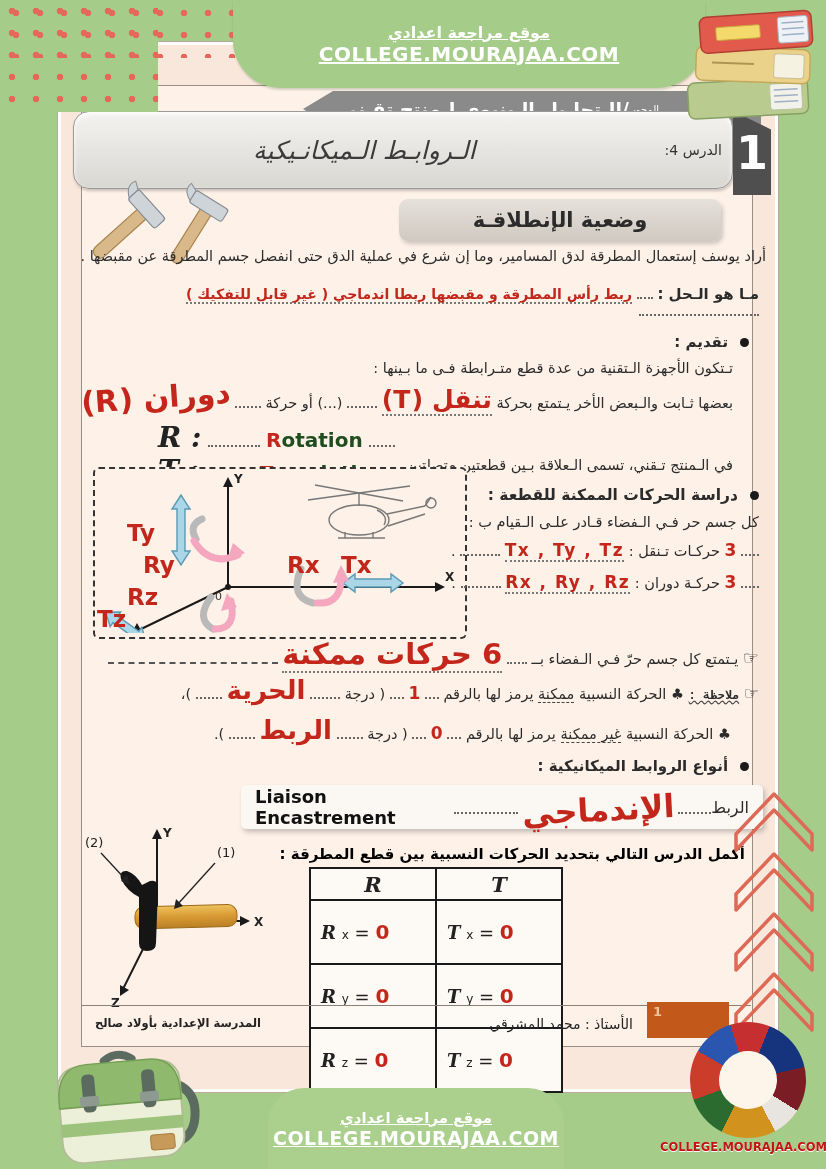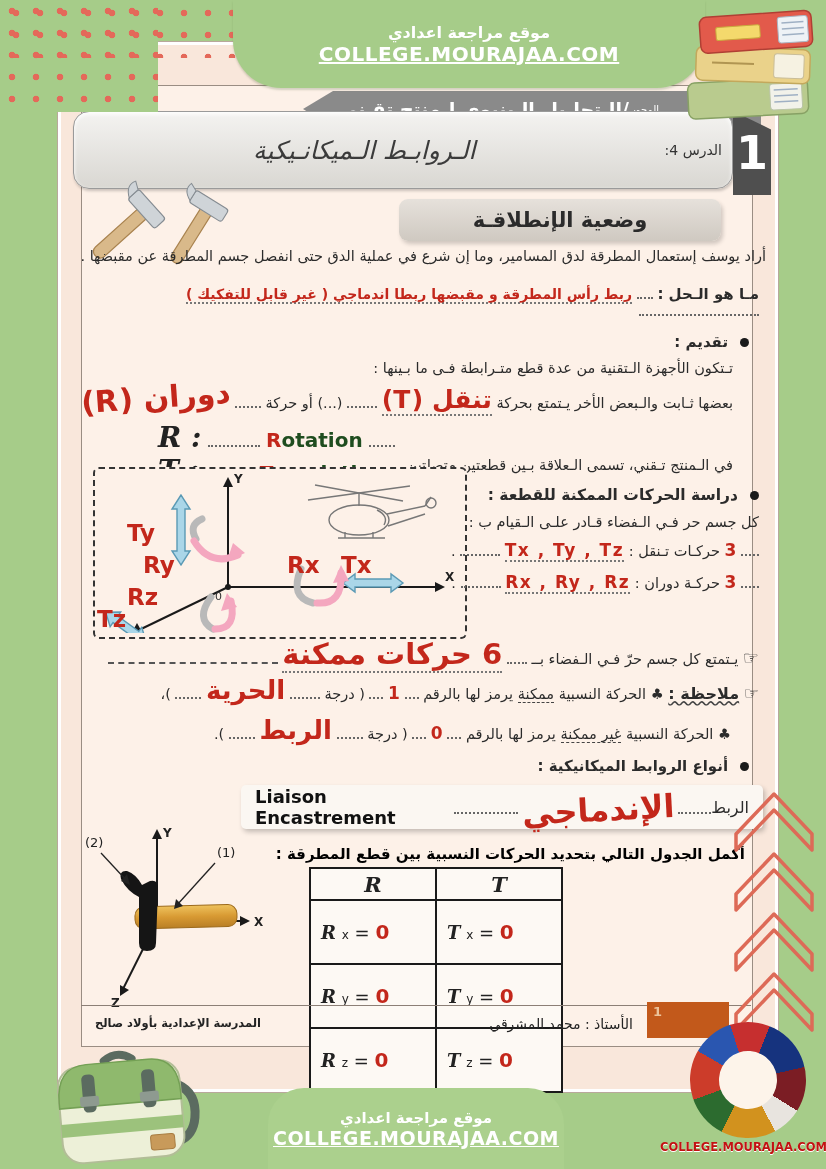--- a/index.html
+++ b/index.html
@@ -9,21 +9,21 @@
   
   .dots-strip{position:absolute;left:4px;top:2px;width:516px;height:56px;z-index:4;pointer-events:none;
     background-image:radial-gradient(circle,#e4695a 3.1px,rgba(0,0,0,0) 3.6px);background-size:24px 22px;}
   .corner-dots{position:absolute;left:0;top:0;width:158px;height:112px;background-color:#a6cc89;z-index:3;
     background-image:radial-gradient(circle,#e4695a 3.1px,rgba(0,0,0,0) 3.6px);background-size:24px 22px;}
 
   
   .top-banner{position:absolute;left:233px;top:0;width:472px;height:88px;background:#a6cc89;
     border-radius:0 0 48px 48px;z-index:5;display:flex;flex-direction:column;align-items:center;justify-content:center;
     box-shadow:0 2px 2px rgba(90,110,70,.25);}
-  .site-title{color:#fff;font-weight:bold;font-size:16px;}
+  .site-title{color:#fff;font-weight:bold;font-size:16px;text-decoration:underline;}
   .site-url{color:#fff;font-weight:bold;font-size:20px;letter-spacing:.5px;text-decoration:underline;}
 
   .books{position:absolute;left:682px;top:4px;z-index:6;}
 
   
   .page{position:absolute;left:58px;top:42px;width:714px;height:1044px;background:#f9e7db;
     border:3px solid #fff;outline:1px solid #b9a89c;z-index:2;}
   .frame{position:absolute;left:20px;top:40px;width:670px;height:960px;border:1px solid #9a8d83;background:#fdf1e8;}
 
   .abs{position:absolute;}
@@ -298,21 +298,21 @@
     <div class="abs free-line rtl ar mono-ar">
       <span style="font-size:18px;">☞</span>
       <span>يـتمتع كل جسم حرّ فـي الـفضاء بــ</span>
       <span class="ld" style="width:20px;"></span>
       <span class="hw" style="font-size:29px;border-bottom:2px dotted #777;">6 حركات ممكنة</span>
       <span style="display:inline-block;border-bottom:2px dashed #555;width:170px;height:11px;"></span>
     </div>
 
     <div class="abs note1 rtl ar">
       <span style="font-size:17px;">☞</span>
-      <span class="b wavy" style="font-size:16px;">ملاحظة :</span>
+      <span class="b wavy" style="font-size:12px;font-family:Liberation Mono, monospace;">ملاحظة :</span>
       <span>♣</span>
       <span>الحركة النسبية</span>
       <span class="u-dash">ممكنة</span>
       <span>يرمز لها بالرقم</span>
       <span class="ld" style="width:14px;"></span>
       <span class="hw hw-md">1</span>
       <span class="ld" style="width:14px;"></span>
       <span>( درجة</span>
       <span class="ld" style="width:30px;"></span>
       <span class="hw" style="font-size:26px;">الحرية</span>
@@ -341,21 +341,21 @@
     </div>
 
     <div class="abs link-banner">
       <span class="link-label">الربط</span>
       <span class="ld" style="width:36px;"></span>
       <span class="hw link-answer">الإندماجي</span>
       <span class="ld" style="width:70px;"></span>
       <span class="link-fr">Liaison Encastrement</span>
     </div>
 
-    <div class="abs instruction rtl">أكمل الجدول التالي بتحديد الحركات النسبية بين قطع المطرقة :</div>
+    <div class="abs instruction rtl">أكمل الدرس التالي بتحديد الحركات النسبية بين قطع المطرقة :</div>
 
     <svg class="abs hammer-fig" width="240" height="195" viewBox="0 0 240 195">
       <line x1="88" y1="100" x2="88" y2="14" stroke="#1a1a1a" stroke-width="2"></line>
       <polygon points="88,8 83,18 93,18" fill="#1a1a1a"></polygon>
       <line x1="88" y1="100" x2="174" y2="100" stroke="#1a1a1a" stroke-width="2"></line>
       <polygon points="181,100 171,95 171,105" fill="#1a1a1a"></polygon>
       <line x1="88" y1="100" x2="54" y2="168" stroke="#1a1a1a" stroke-width="2"></line>
       <polygon points="51,175 60,169 51,164" fill="#1a1a1a"></polygon>
       <text x="94" y="16" font-size="12" font-weight="bold" fill="#222">Y</text>
       <text x="185" y="105" font-size="12" font-weight="bold" fill="#222">X</text>

